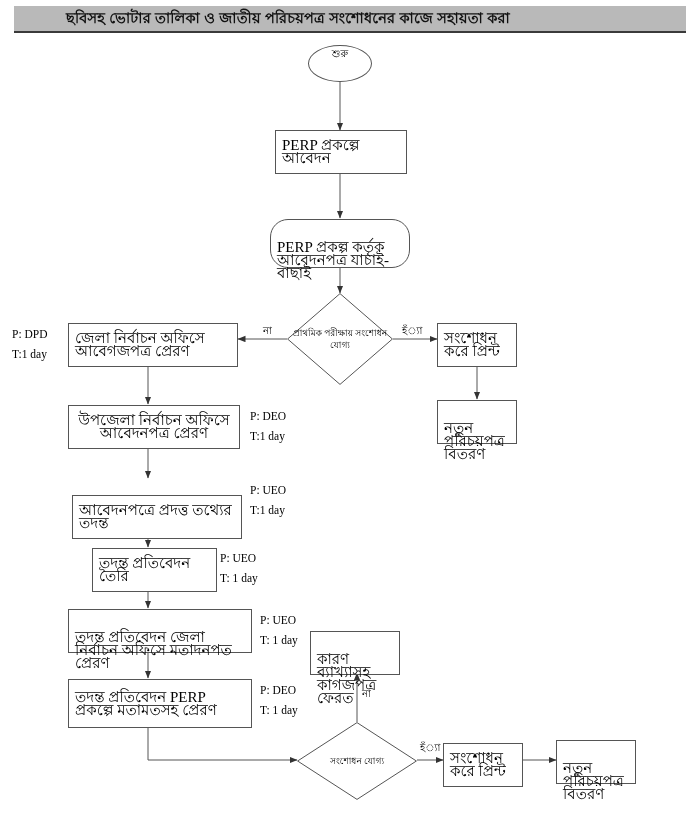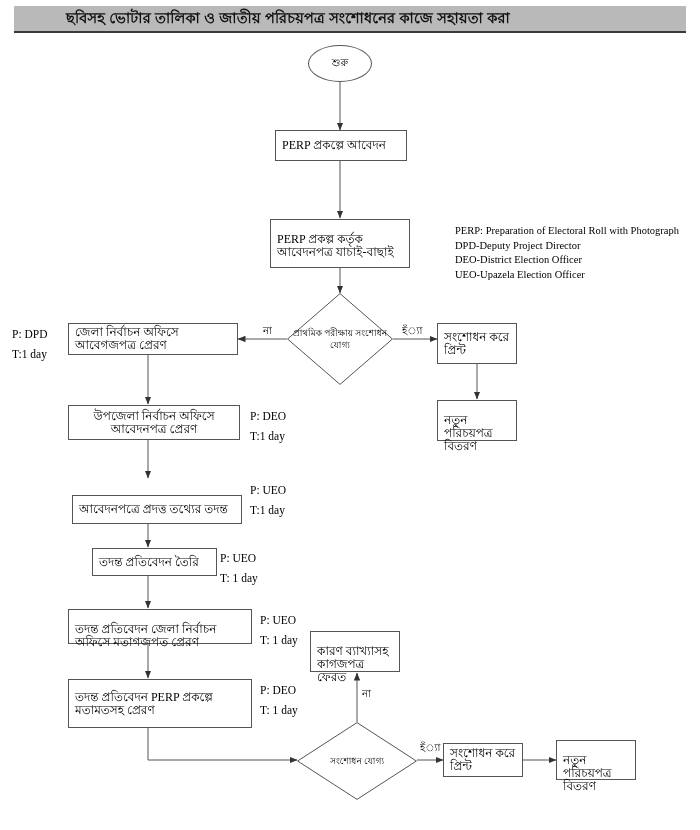--- a/index.html
+++ b/index.html
@@ -42,41 +42,41 @@
     font-weight: bold;
     color: #111111;
     letter-spacing: 0.2px;
   }
   
   .node {
     position: absolute;
     box-sizing: border-box;
     border: 1px solid #555555;
     background: #ffffff;
-    font-size: 12px;
+    font-size: 15px;
     line-height: 13px;
     color: #000000;
-    padding: 13px 6px;
+    padding: 21px 6px;
     font-family: "Liberation Serif", "DejaVu Serif", serif;
   }
   .node.center {
     display: flex;
     align-items: center;
   }
   .node.topleft {
     display: block;
   }
   .oval {
     position: absolute;
     box-sizing: border-box;
     border: 1px solid #555555;
     border-radius: 50%;
     background: #ffffff;
     display: flex;
-    align-items: center;
+    align-items: flex-start;
     justify-content: center;
     font-size: 10px;
     color: #000000;
   }
   .diamond-wrap {
     position: absolute;
   }
   .diamond-shape {
     position: absolute;
     left: 0;
@@ -185,21 +185,21 @@
   </svg>
 
   <div class="oval" style="left:308px; top:45px; width:64px; height:37px;">
     <span>শুরু</span>
   </div>
 
   <div class="node center" style="left:275px; top:130px; width:132px; height:31px;">
     <span>PERP প্রকল্পে আবেদন</span>
   </div>
 
-  <div class="node topleft" style="left:270px; top:219px; width:140px; height:49px;">
+  <div class="node topleft" style="left:270px; top:219px; width:140px; height:49px;border-radius:18px;">
     <span>PERP প্রকল্প কর্তৃক আবেদনপত্র যাচাই-বাছাই</span>
   </div>
 
   <div class="diamond-wrap" style="left:287px; top:293px; width:106px; height:92px;">
     <svg class="diamond-shape" viewBox="0 0 106 92" preserveAspectRatio="none">
       <polygon points="53,0.6 105.4,46 53,91.4 0.6,46" fill="#ffffff" stroke="#555555" stroke-width="1"></polygon>
     </svg>
     <div class="diamond-label">প্রাথমিক পরীক্ষায় সংশোধন যোগ্য</div>
   </div>
 
@@ -221,21 +221,21 @@
 
   <div class="node center" style="left:72px; top:479px; width:170px; height:29px;margin-top:16px;">
     <span>আবেদনপত্রে প্রদত্ত তথ্যের তদন্ত</span>
   </div>
 
   <div class="node center" style="left:92px; top:548px; width:125px; height:25px;">
     <span>তদন্ত প্রতিবেদন তৈরি</span>
   </div>
 
   <div class="node topleft" style="left:68px; top:609px; width:184px; height:35px;">
-    <span>তদন্ত প্রতিবেদন জেলা নির্বাচন অফিসে মতাগজপত প্রেরণ</span>
+    <span>তদন্ত প্রতিবেদন জেলা নির্বাচন অফিসে মতাদনপত প্রেরণ</span>
   </div>
 
   <div class="node center" style="left:68px; top:679px; width:184px; height:49px;">
     <span>তদন্ত প্রতিবেদন PERP প্রকল্পে মতামতসহ প্রেরণ</span>
   </div>
 
   <div class="node topleft" style="left:310px; top:631px; width:90px; height:41px;">
     <span>কারণ ব্যাখ্যাসহ কাগজপত্র ফেরত</span>
   </div>
 
@@ -265,20 +265,14 @@
   <div class="anno" style="left:260px; top:610px;">P: UEO
 T: 1 day</div>
   <div class="anno" style="left:260px; top:680px;">P: DEO
 T: 1 day</div>
 
   <div class="edge-label" style="left:263px; top:325px;">না</div>
   <div class="edge-label" style="left:402px; top:325px;">হঁ্যা</div>
   <div class="edge-label" style="left:362px; top:688px;">না</div>
   <div class="edge-label" style="left:420px; top:742px;">হঁ্যা</div>
 
-  <div id="legend">
-    <div>PERP: Preparation of Electoral Roll with Photograph</div>
-    <div>DPD-Deputy Project Director</div>
-    <div>DEO-District Election Officer</div>
-    <div>UEO-Upazela Election Officer</div>
-  </div>
 
 </div>
 
 </body></html>

